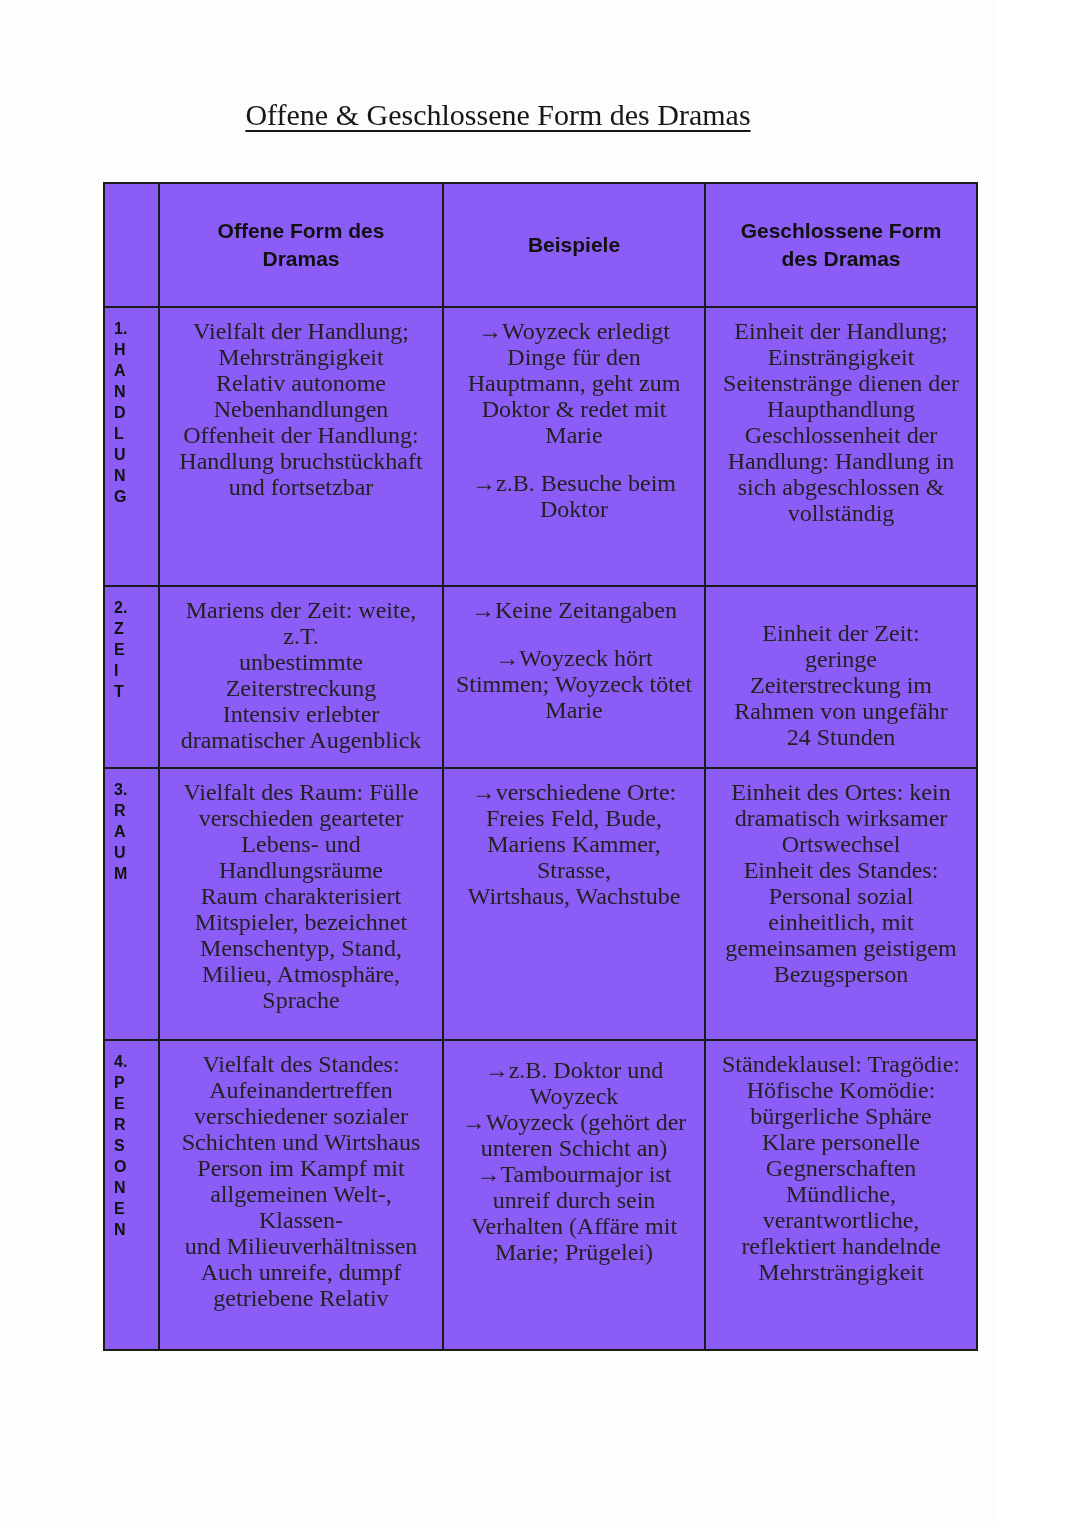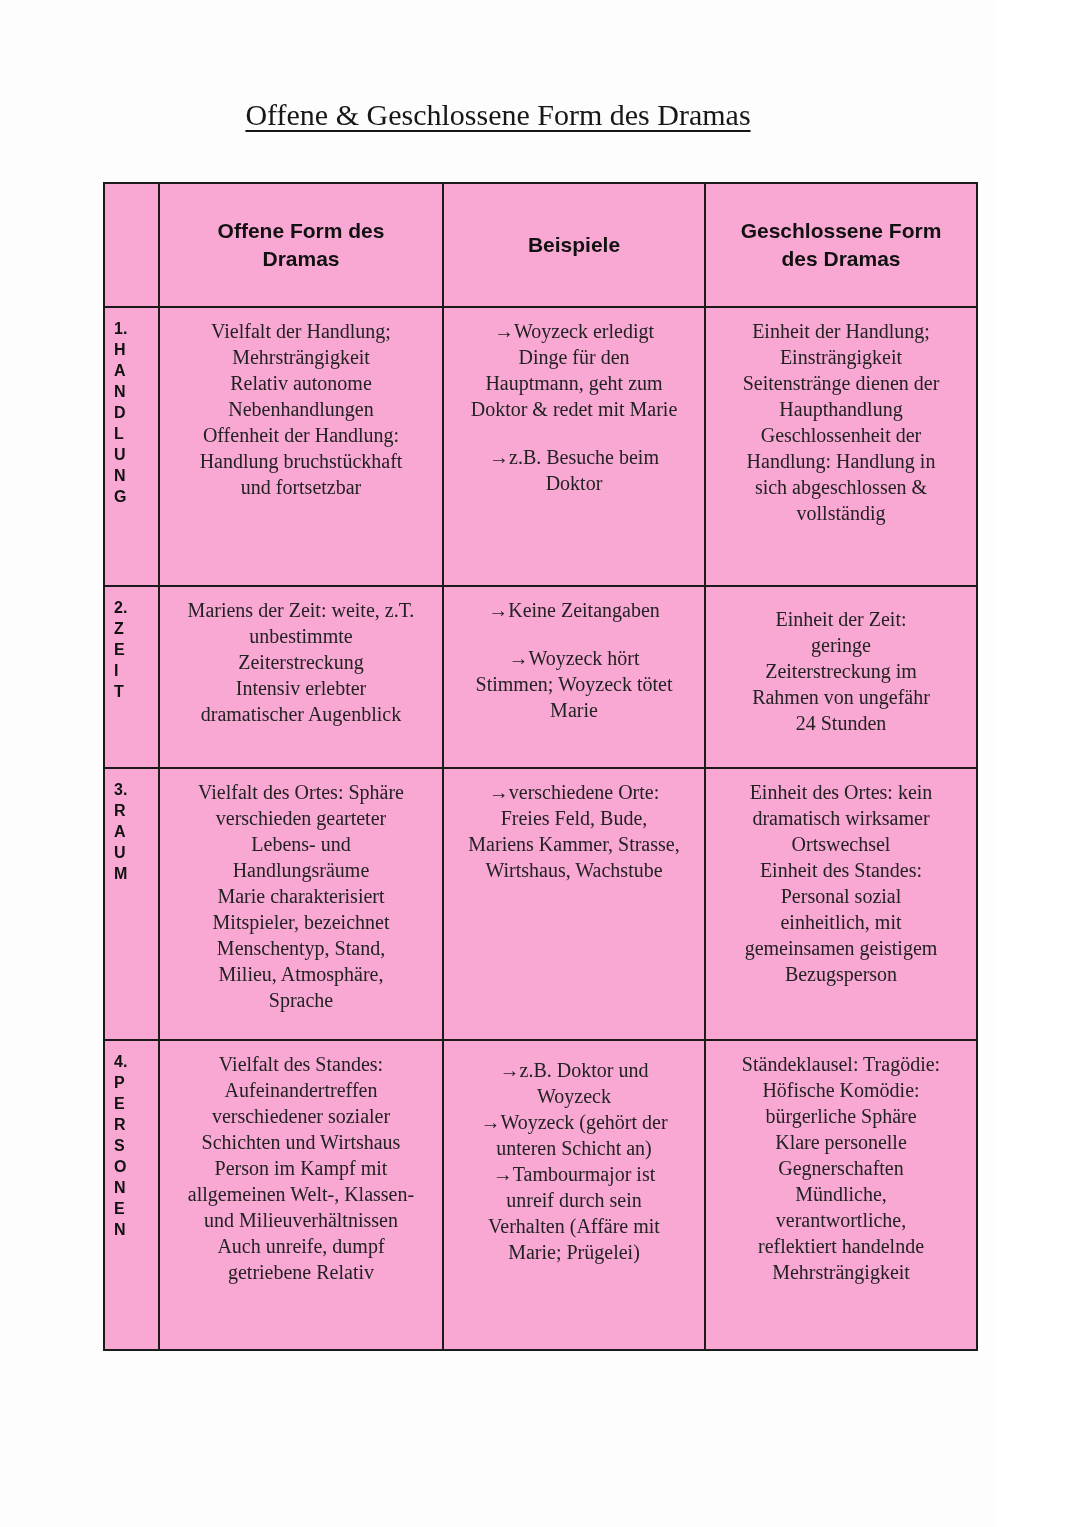--- a/index.html
+++ b/index.html
@@ -27,21 +27,21 @@
     color: #171717;
     text-decoration: underline;
     text-underline-offset: 5px;
     text-decoration-thickness: 2px;
   }
   table.drama-table {
     table-layout: fixed;
     border-collapse: collapse;
     width: 873px;
     margin: 49px 0 0 103px;
-    background: #f9a8d4;
+    background: #8b5cf6;
   }
   .drama-table td {
     border: 2px solid #1b1b1b;
     vertical-align: top;
     overflow: hidden;
   }
   col.c-label  { width: 55px;  }
   col.c-open   { width: 284px; }
   col.c-ex     { width: 262px; }
   col.c-closed { width: 272px; }
@@ -65,31 +65,31 @@
     font-family: "Liberation Sans", "DejaVu Sans", sans-serif;
     font-weight: bold;
     font-size: 16px;
     line-height: 21px;
     white-space: pre-line;
     color: #111;
   }
   .body-cell {
     padding: 10px 8px 6px 8px;
     text-align: center;
-    font-size: 20px;
+    font-size: 24px;
     line-height: 26px;
     color: #222;
   }
   .body-cell p {
     margin: 0;
     white-space: pre-line;
   }
   .body-cell p + p { }
   .body-cell.gap-lg p + p { margin-top: 22px; }
-  .body-cell.vpad { padding-top: 19px; }
+  .body-cell.vpad { padding-top: 33px; }
   .body-cell.pad-sm { padding-top: 16px; }
 </style>
 </head>
 <body>
 
 <div class="page">
 
   <h1 class="title">Offene &amp; Geschlossene Form des Dramas</h1>
 
   <table class="drama-table">
@@ -177,25 +177,25 @@
           </td>
     </tr>
 
     <tr class="r3">
       <td class="label-cell">3.
 R
 A
 U
 M</td>
       <td class="body-cell">
-            <p>Vielfalt des Ortes: Sphäre
+            <p>Vielfalt des Raum: Fülle
 verschieden gearteter
 Lebens- und
 Handlungsräume</p>
-            <p>Marie charakterisiert
+            <p>Raum charakterisiert
 Mitspieler, bezeichnet
 Menschentyp, Stand,
 Milieu, Atmosphäre,
 Sprache</p>
           </td>
       <td class="body-cell">
             <p>→verschiedene Orte:
 Freies Feld, Bude,
 Mariens Kammer, Strasse,
 Wirtshaus, Wachstube</p>

